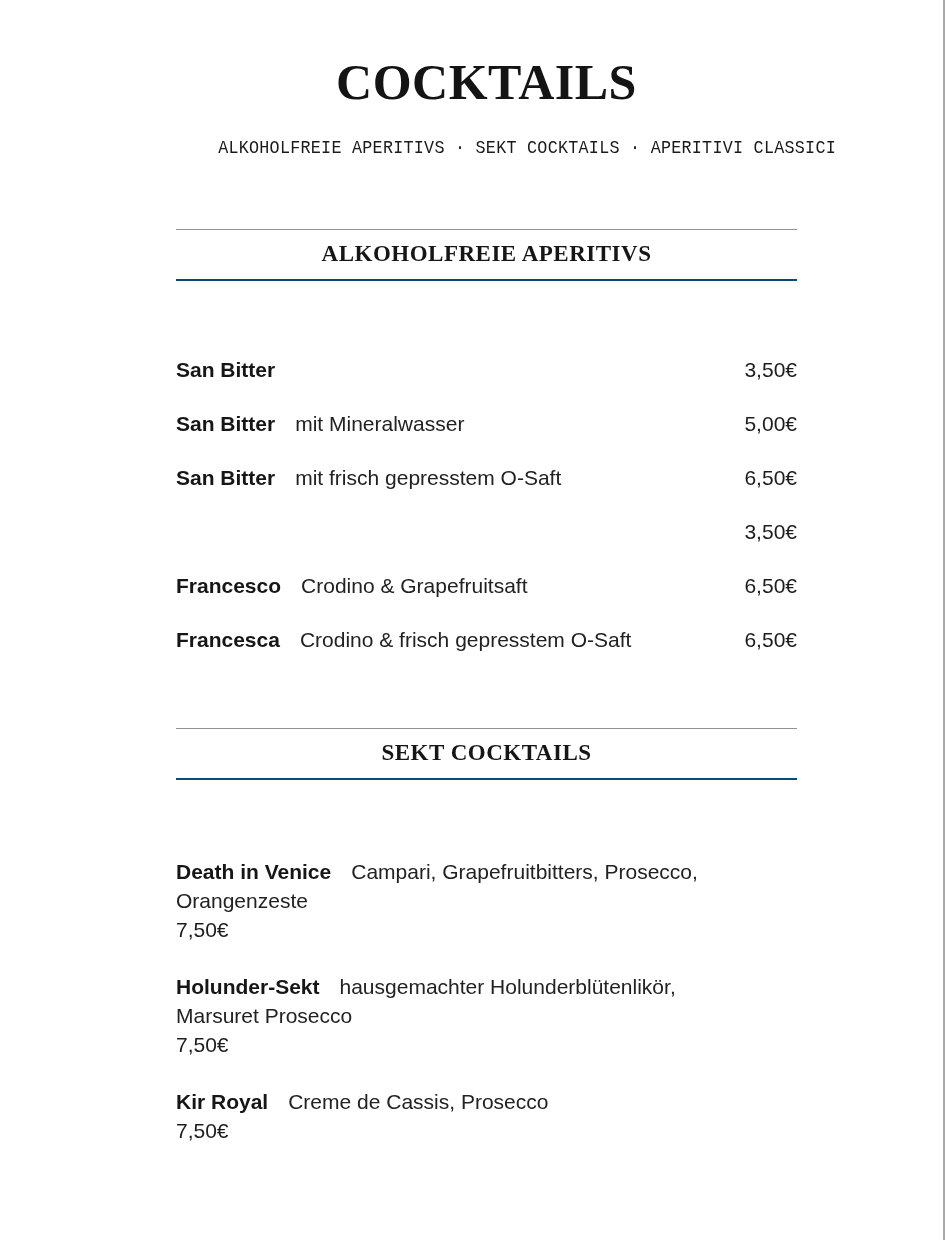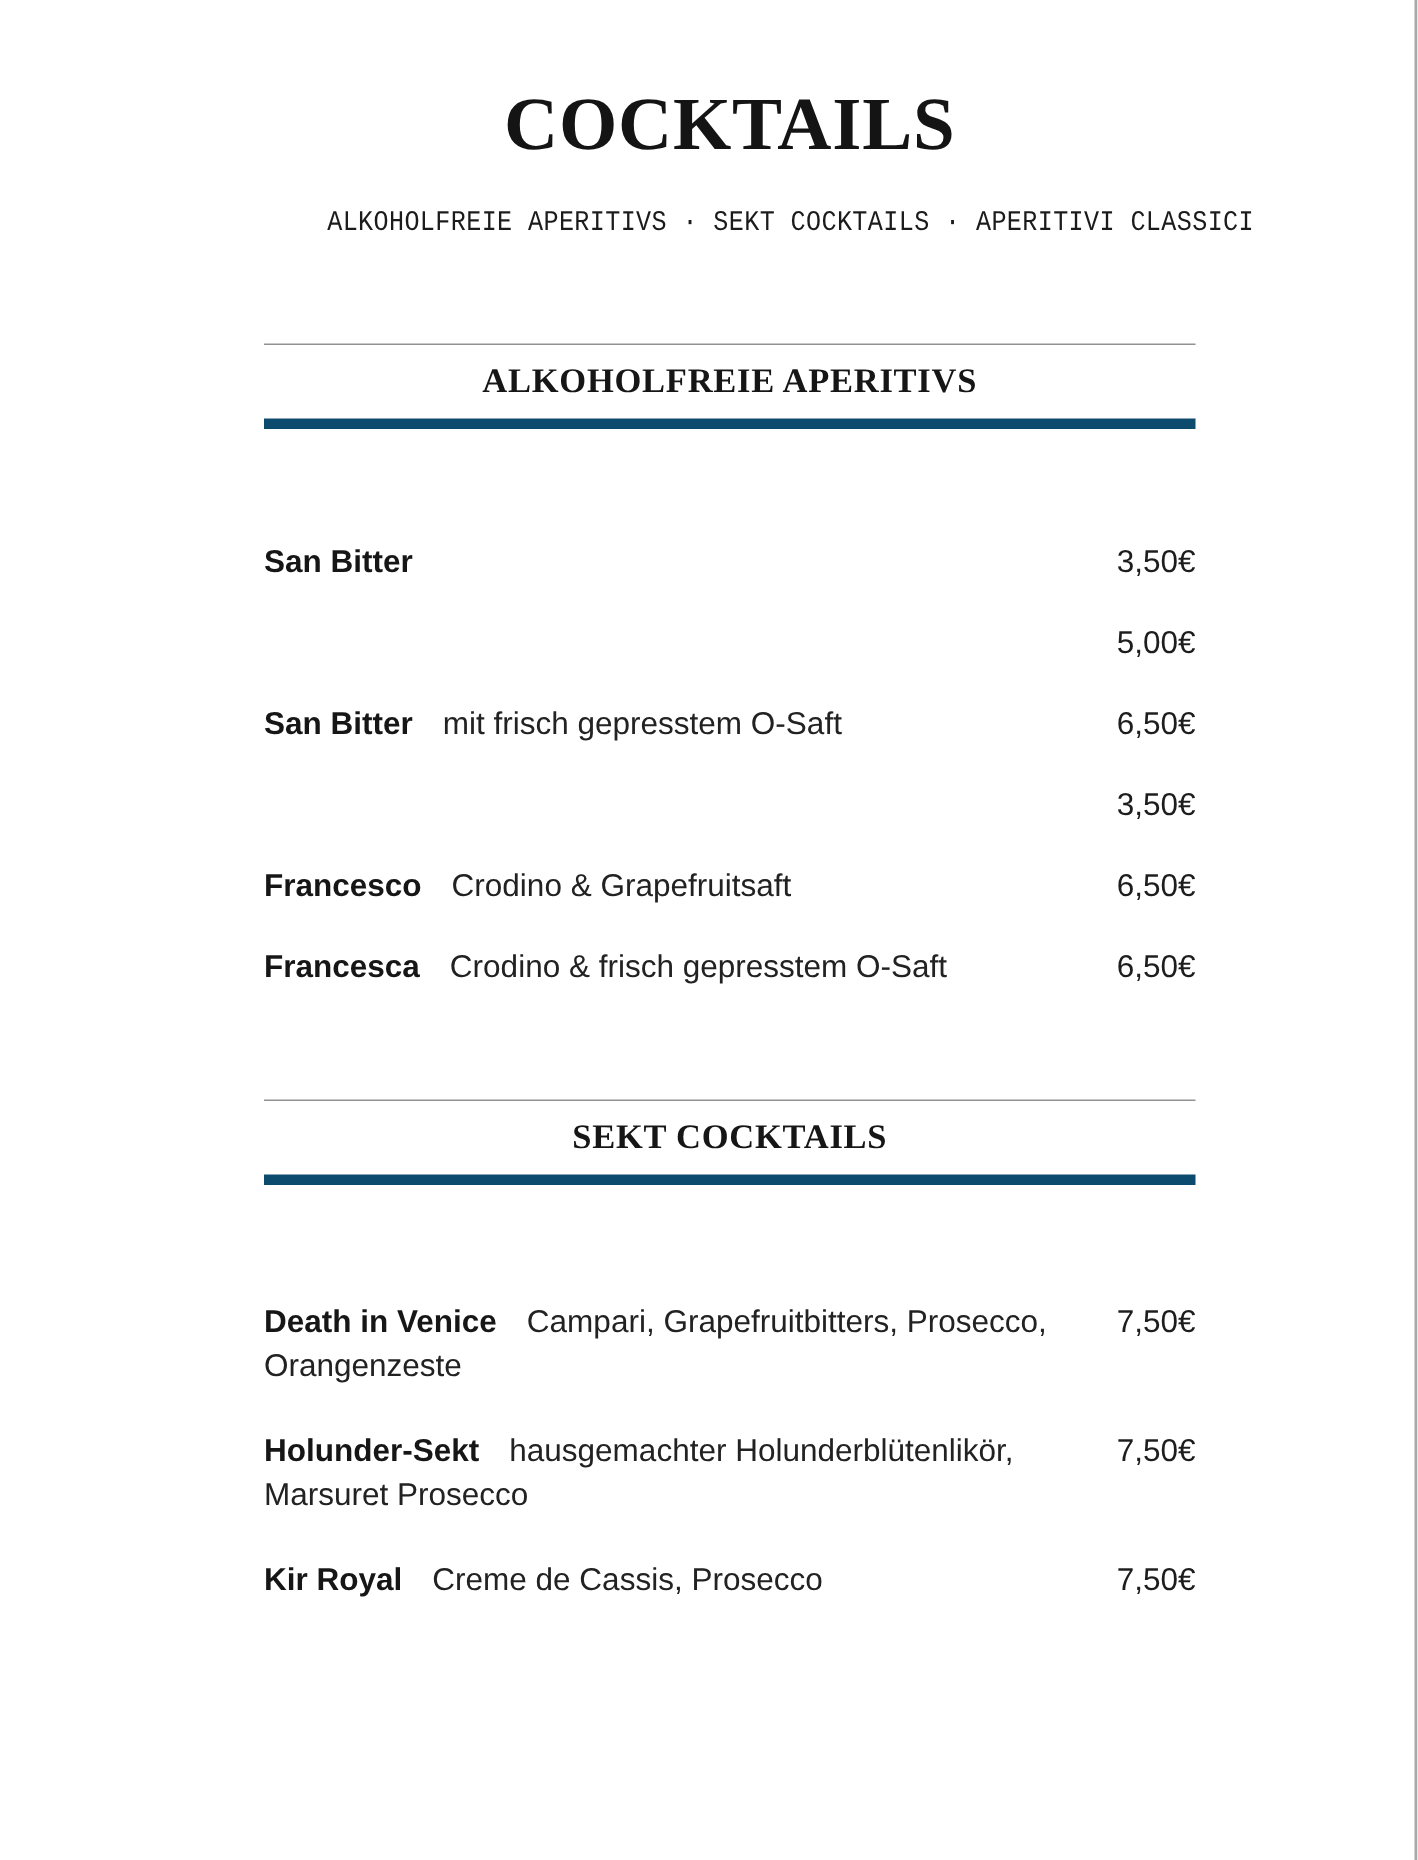--- a/index.html
+++ b/index.html
@@ -43,21 +43,21 @@
     display: inline-block;
     white-space: nowrap;
     transform: scaleX(0.88);
     transform-origin: center;
     font-size: 19px;
     letter-spacing: 0.3px;
     color: #1b1b1b;
   }
   .section-heading {
     border-top: 1px solid #929292;
-    border-bottom: 7px solid #0c4a6e;
+    border-bottom: 2px solid #0c4a6e;
     padding: 11px 0 12px 0;
     text-align: center;
     font-family: "Liberation Serif", serif;
     font-weight: bold;
     font-size: 23px;
     line-height: 26px;
     letter-spacing: 0.5px;
     color: #161616;
   }
   .section-alkoholfrei .section-heading { margin-top: 70px; }
@@ -71,20 +71,21 @@
     align-items: baseline;
     margin-top: 28px;
   }
   .section-alkoholfrei .menu-item {
     line-height: 26px;
     margin-bottom: 25px;
   }
   .section-sekt .menu-item {
     line-height: 29px;
     margin-bottom: 20px;
+    flex-direction: column;
   }
   .menu-item:last-child { margin-bottom: 0; }
 
   .item-text {
     width: 535px;
     flex: none;
     font-size: 21px;
   }
   .item-name {
     font-weight: bold;
@@ -114,20 +115,21 @@
   </div>
 
   <section class="section-alkoholfrei">
     <h2 class="section-heading">ALKOHOLFREIE APERITIVS</h2>
     <div class="items">
       <div class="menu-item">
         <div class="item-text"><span class="item-name">San Bitter</span><span class="item-desc"></span></div>
         <div class="item-price">3,50€</div>
       </div>
       <div class="menu-item">
+        <div class="item-text"><span class="item-name">San Bitter</span><span class="item-desc">mit Mineralwasser</span></div>
         <div class="item-price">5,00€</div>
       </div>
       <div class="menu-item">
         <div class="item-text"><span class="item-name">San Bitter</span><span class="item-desc">mit frisch gepresstem O-Saft</span></div>
         <div class="item-price">6,50€</div>
       </div>
       <div class="menu-item">
         <div class="item-price">3,50€</div>
       </div>
       <div class="menu-item">

